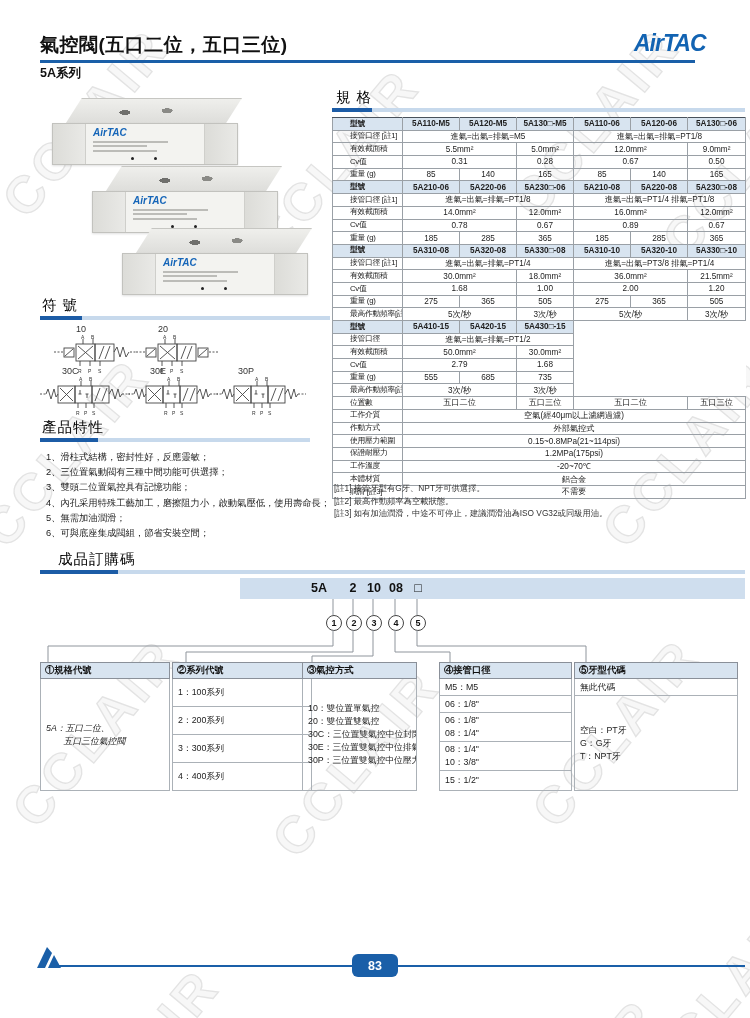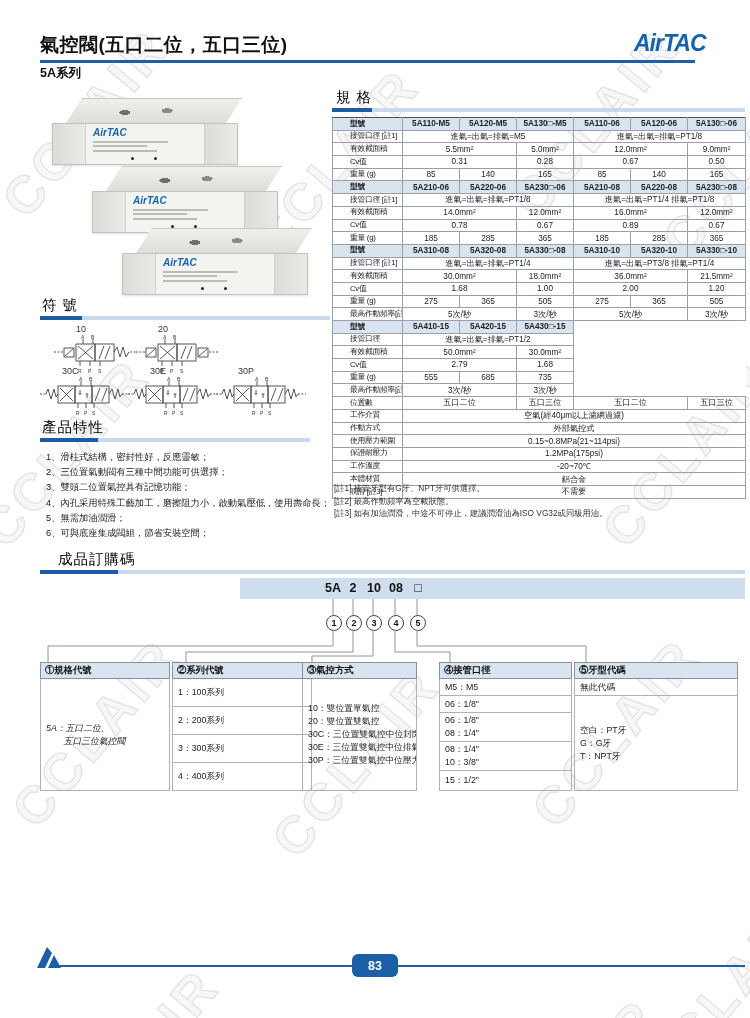--- a/index.html
+++ b/index.html
@@ -518,21 +518,21 @@
         <div class="note-item">[註2] 最高作動頻率為空載狀態。</div>
         <div class="note-item">[註3] 如有加油潤滑，中途不可停止，建議潤滑油為ISO VG32或同級用油。</div>
       </div>
 
     <div class="abs sec-head" style="left:58px;top:550px">成品訂購碼</div>
     <div class="abs sec-rule" style="left:40px;top:570px;width:705px">
         <span style="width:78px"></span>
       </div>
 
     <div class="code-band" style="left:240px;top:578px;width:505px"></div>
-    <span class="code-part" style="left:333px">5A</span>
+    <span class="code-part" style="left:319px">5A</span>
     <span class="code-part" style="left:353px">2</span>
     <span class="code-part" style="left:374px">10</span>
     <span class="code-part" style="left:396px">08</span>
     <span class="code-part" style="left:418px">□</span>
 
     <div class="circle-num" style="left:326px;top:615px">1</div>
     <div class="circle-num" style="left:346px;top:615px">2</div>
     <div class="circle-num" style="left:366px;top:615px">3</div>
     <div class="circle-num" style="left:388px;top:615px">4</div>
     <div class="circle-num" style="left:410px;top:615px">5</div>

